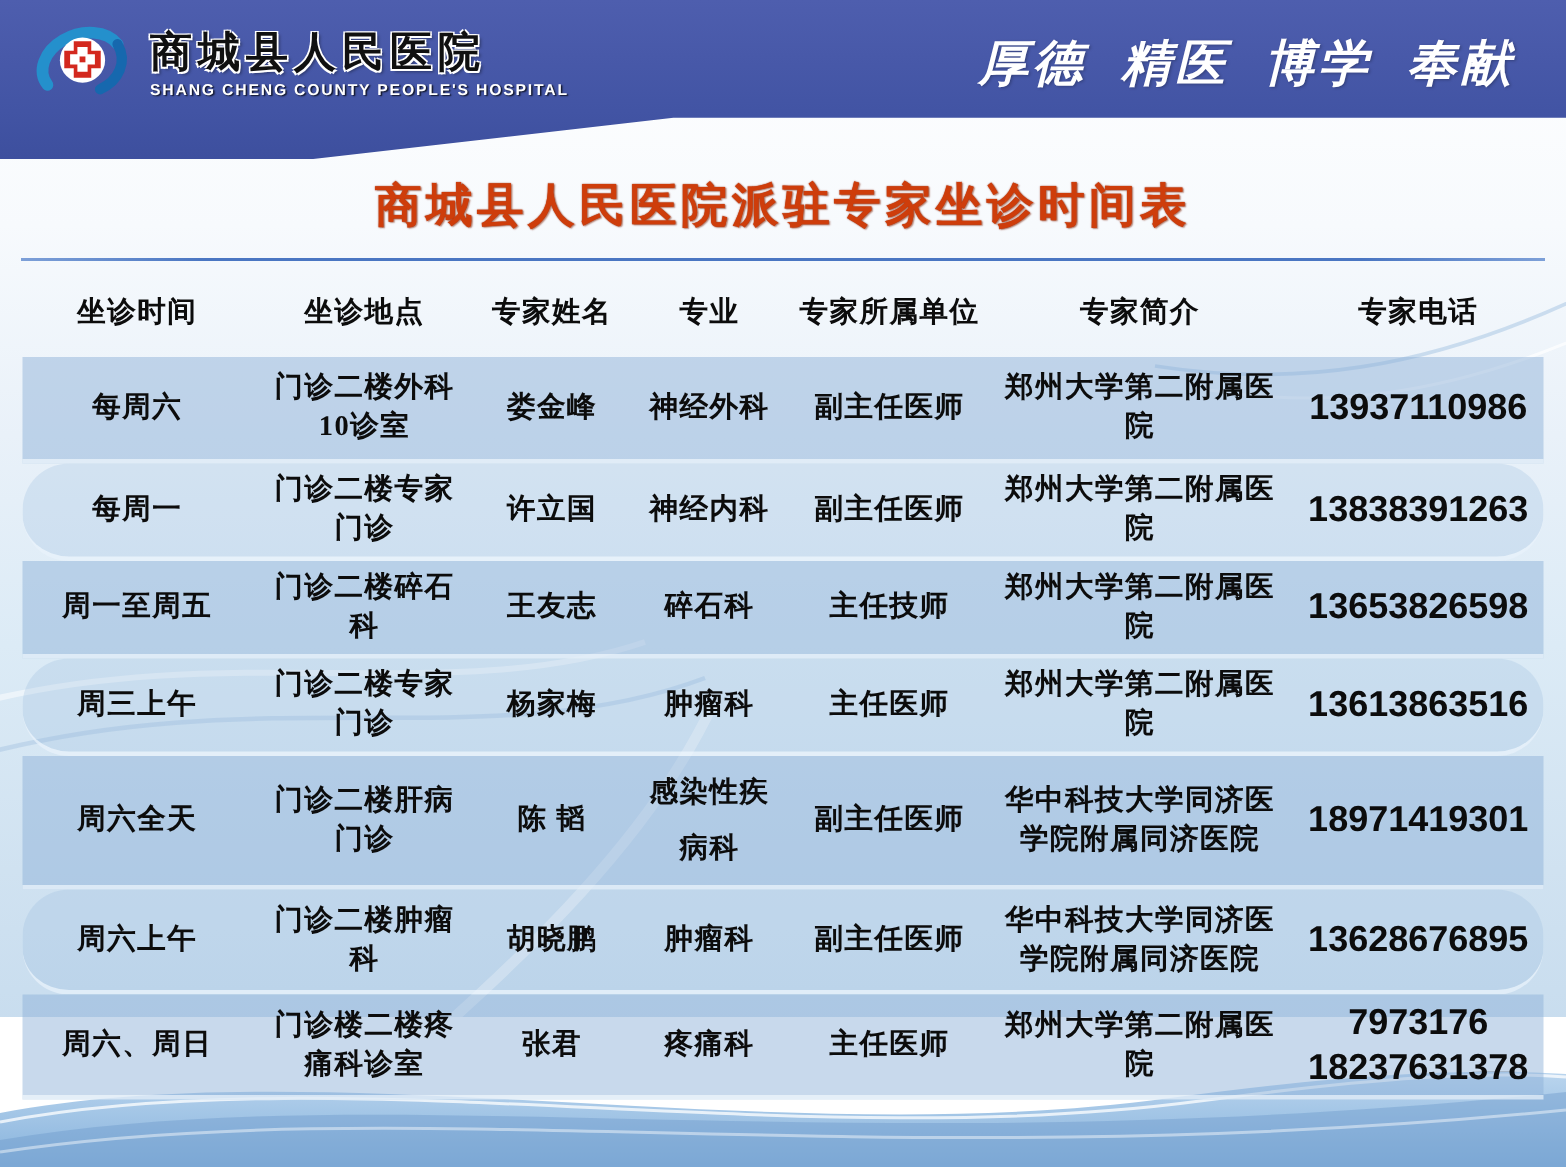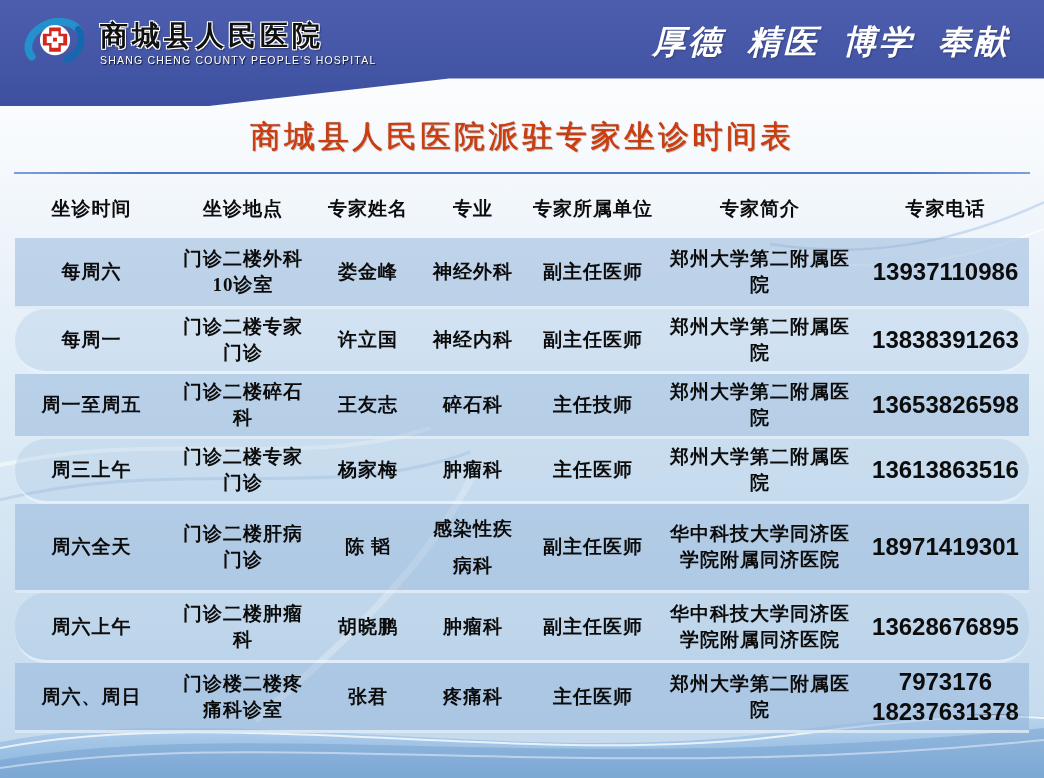--- a/index.html
+++ b/index.html
@@ -2,57 +2,57 @@
 <html><head>
 <meta charset="utf-8">
 <style>
   html,body{margin:0;padding:0;}
   body{
     width:1044px;height:778px;overflow:hidden;
     font-family:"Liberation Sans","DejaVu Sans",sans-serif;
     background:#fff;
   }
   .page{
-    position:relative;width:1044px;height:778px;
+    position:relative;width:1044px;height:678px;
     background:linear-gradient(180deg,#ffffff 0px,#f7fafd 150px,#e9f1f9 290px,
                #dcebf6 430px,#d0e2f1 580px,#c7dcee 700px,#c3d8ec 778px);
   }
   .bg-decor{position:absolute;inset:0;z-index:0;pointer-events:none;}
 
   
   .topbar{
     position:absolute;top:0;left:0;width:1044px;height:106px;z-index:3;
     background:linear-gradient(180deg,#4e5eae 0%,#4254a4 70%,#3d4f9e 100%);
     clip-path:polygon(0 0,100% 0,100% 74%,43% 74%,20% 100%,0 100%);
   }
   .brand{position:absolute;left:20px;top:8px;display:flex;align-items:center;gap:10px;}
   .logo{width:70px;height:70px;flex:0 0 auto;}
   .brand-text{display:flex;flex-direction:column;}
   .hospital-name{
     font-family:"Liberation Serif","DejaVu Serif",serif;
     font-size:28px;font-weight:bold;color:#101010;letter-spacing:4px;line-height:1.15;
     text-shadow:-1px -1px 0 #fff,1px -1px 0 #fff,-1px 1px 0 #fff,1px 1px 0 #fff,2px 2px 2px rgba(0,0,0,.35);
   }
   .hospital-name-en{
-    font-size:10.5px;font-weight:normal;color:#ffffff;letter-spacing:1.2px;
+    font-size:10.5px;font-weight:bold;color:#ffffff;letter-spacing:1.2px;
     text-shadow:1px 1px 1px rgba(0,0,0,.8);margin-top:2px;
   }
   .slogan{
     position:absolute;right:34px;top:20px;
     font-family:"Liberation Serif","DejaVu Serif",serif;
     font-size:33px;font-weight:bold;font-style:italic;color:#ffffff;
     letter-spacing:3px;word-spacing:12px;white-space:nowrap;
     text-shadow:1px 1px 2px rgba(0,0,0,.25);
   }
 
   
   .page-title{
     position:absolute;top:112px;left:0;width:100%;z-index:2;margin:0;
     text-align:center;font-family:"Liberation Serif","DejaVu Serif",serif;
-    font-size:31px;font-weight:normal;letter-spacing:3px;color:#ce3d0b;
+    font-size:31px;font-weight:bold;letter-spacing:3px;color:#ce3d0b;
     text-shadow:0 0 1px #932300,1px 1px 1px rgba(120,30,0,.45);
     line-height:50px;
   }
   .title-rule{
     position:absolute;top:172px;left:14px;width:1016px;height:2px;z-index:2;
     background:linear-gradient(90deg,#7da0d8 0%,#4a76c2 12%,#4a76c2 88%,#7da0d8 100%);
   }
 
   
   .sched-table{position:absolute;top:180px;left:15px;width:1014px;z-index:2;}

